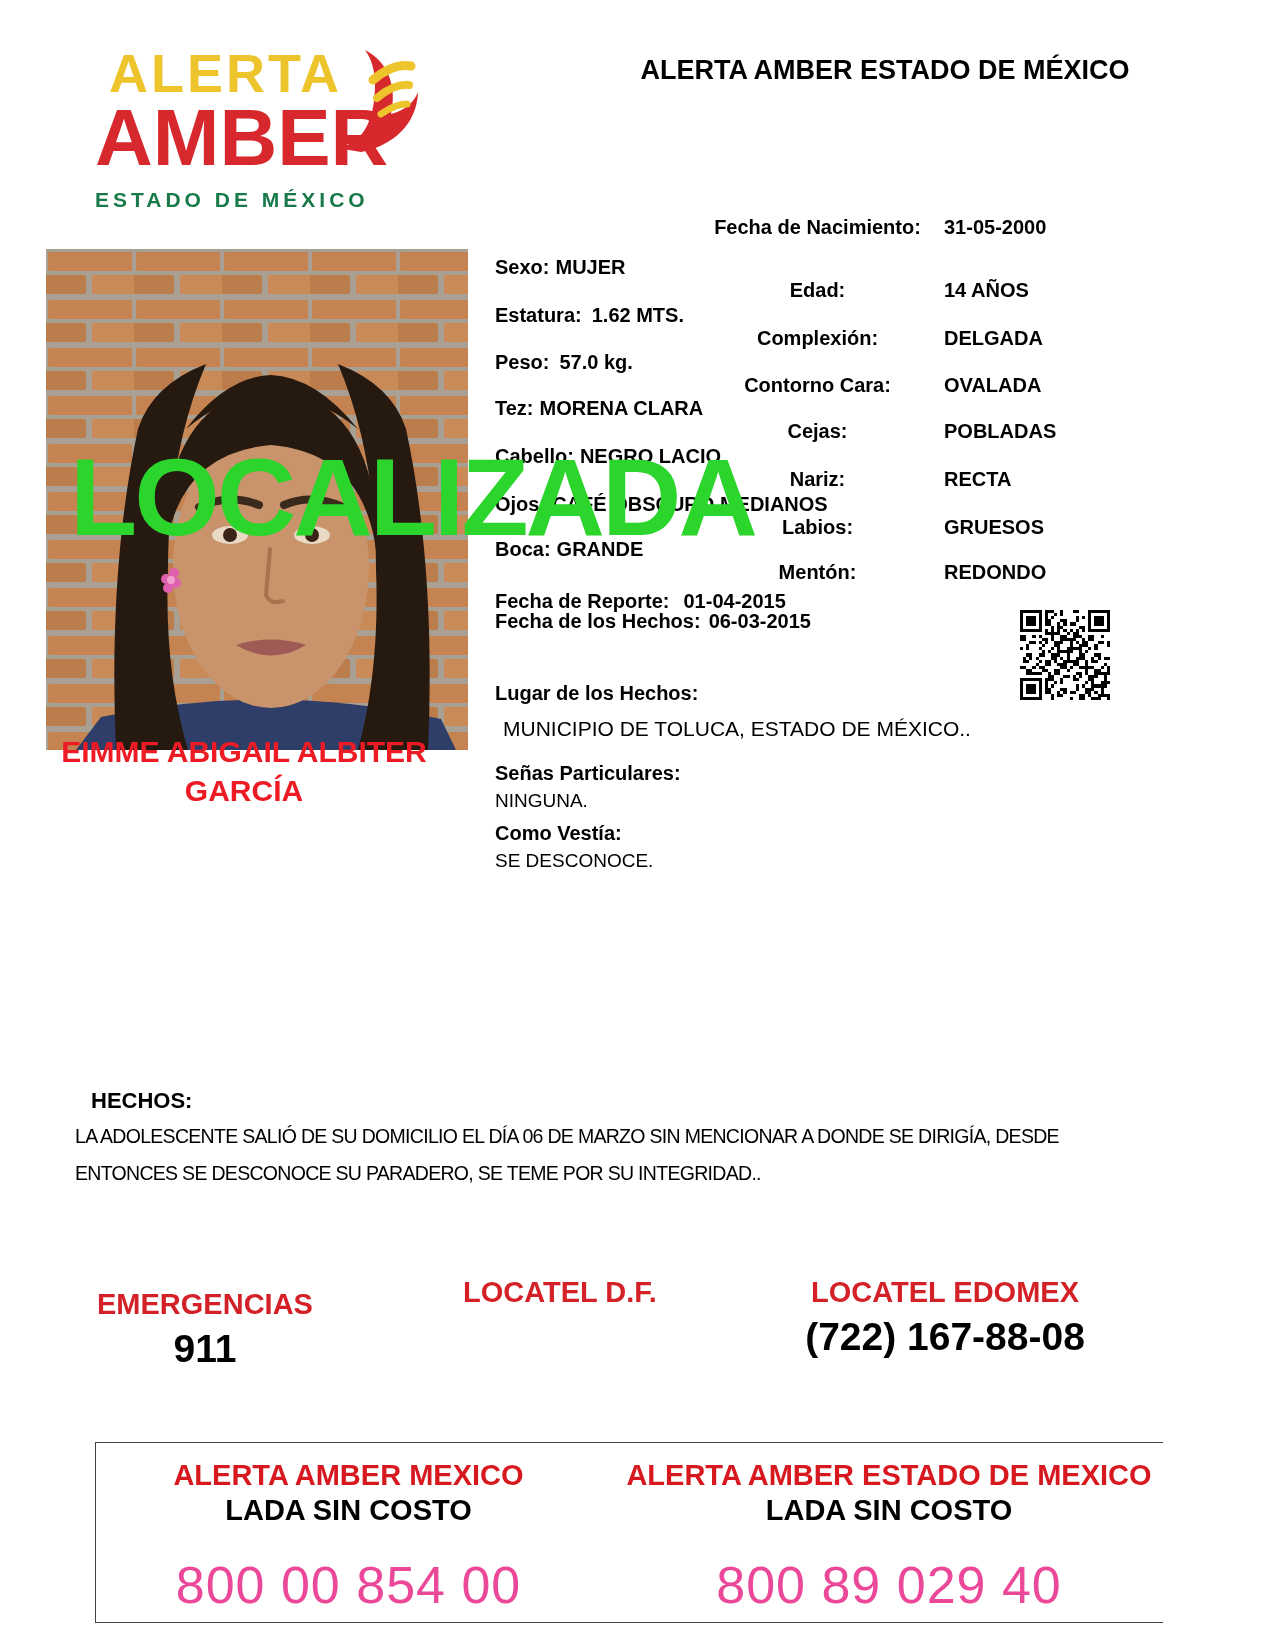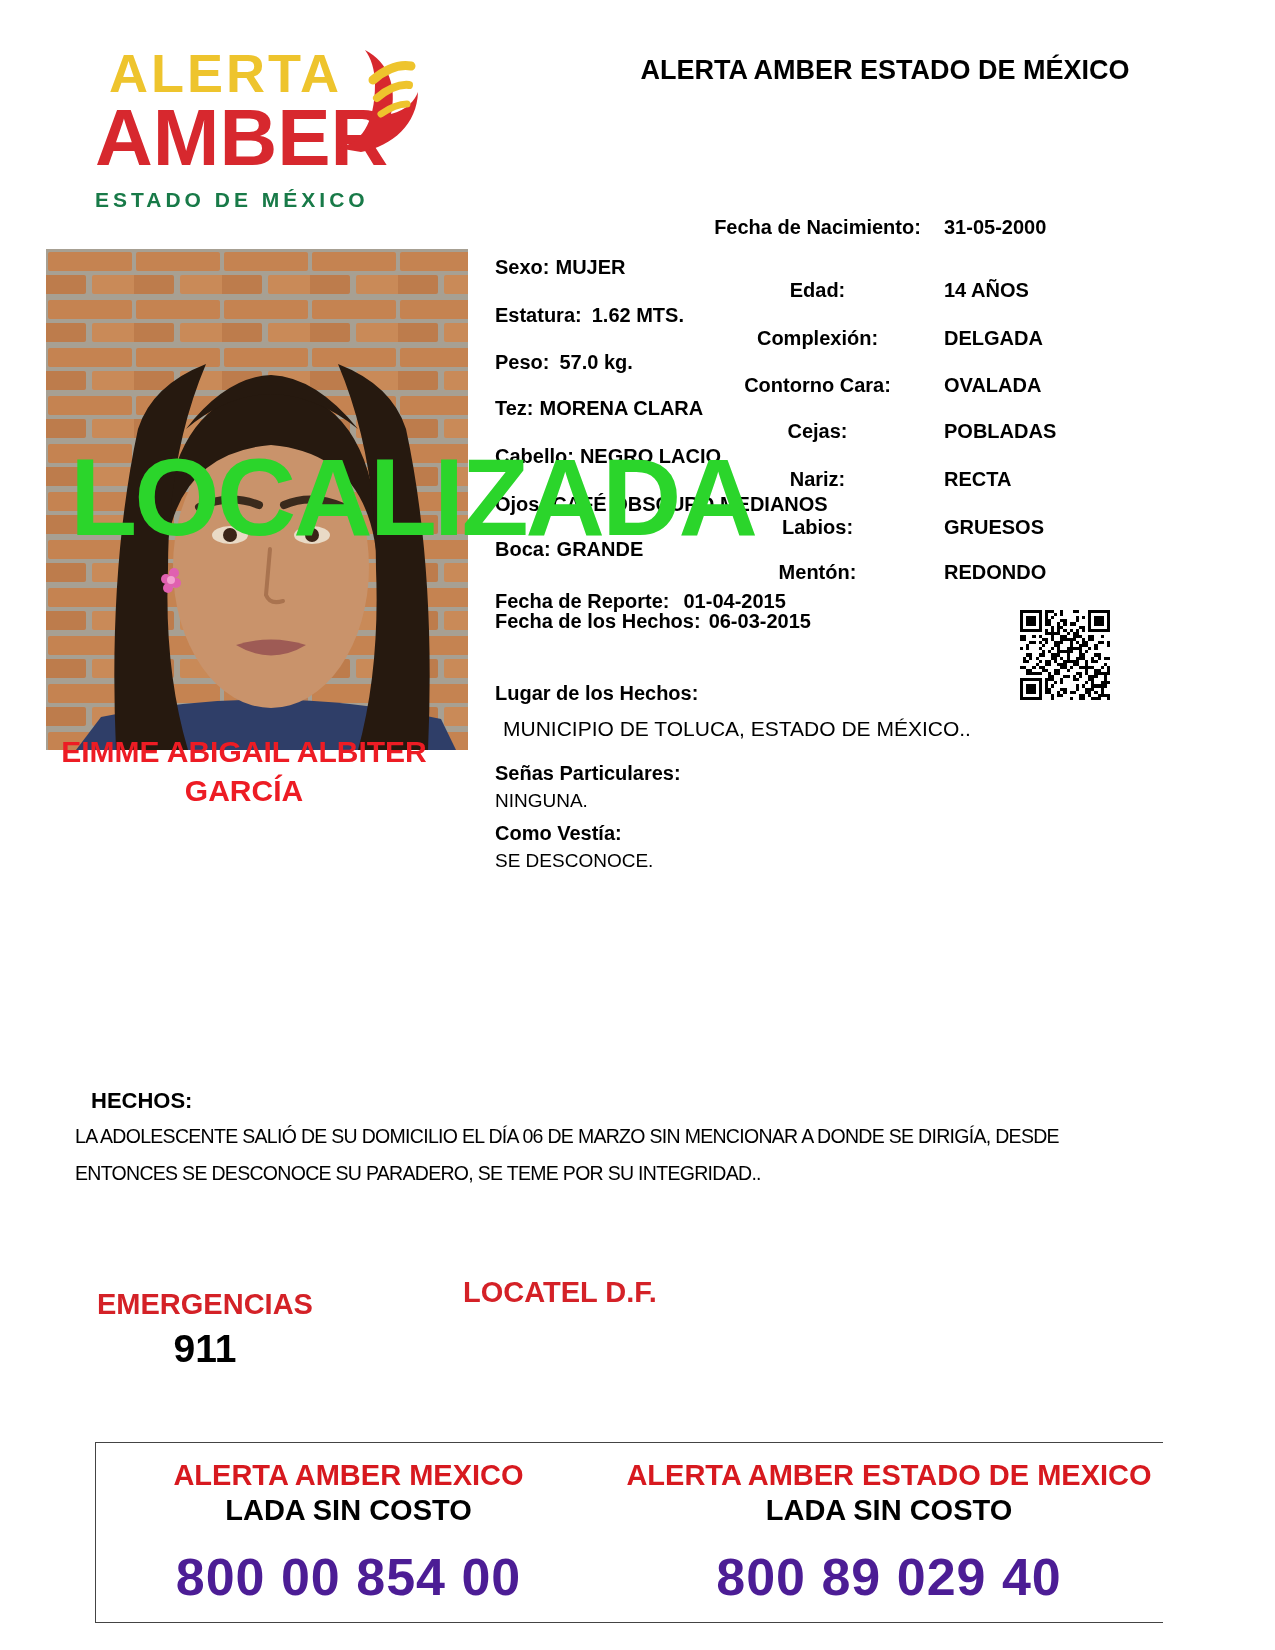--- a/index.html
+++ b/index.html
@@ -51,21 +51,21 @@
   .c2{left:370px; top:1276px; width:380px;}
   .c3{left:755px; top:1276px; width:380px;}
   
   .footer-box{position:absolute; left:95px; top:1442px; width:1083px; height:181px;
     border:1.5px solid #444; box-sizing:border-box; display:flex;}
   .fcol{text-align:center; padding-top:16px;}
   .fcol1{flex:0 0 505px;}
   .fcol2{flex:1;}
   .ftitle{color:#D7191F; font-size:29px; font-weight:bold;}
   .fsub{color:#000; font-size:29px; font-weight:bold; margin-top:2px;}
-  .fnumber{color:#4c1d95; font-size:52px; font-weight:bold; margin-top:20px; letter-spacing:1px;}
+  .fnumber{color:#ec4899; font-size:52px; font-weight:normal; margin-top:28px; letter-spacing:1px;}
 </style>
 </head>
 <body>
 
 <div class="page">
 
   <div class="logo">
     <div class="logo-alerta">ALERTA</div>
     <div class="logo-amber">AMBER</div>
     <div class="logo-swoosh">
@@ -513,20 +513,24 @@
   <div class="hechos-label">HECHOS:</div>
   <div class="hechos-text">LA ADOLESCENTE SALIÓ DE SU DOMICILIO EL DÍA 06 DE MARZO SIN MENCIONAR A DONDE SE DIRIGÍA, DESDE ENTONCES SE DESCONOCE SU PARADERO, SE TEME POR SU INTEGRIDAD..</div>
 
   <div class="contact c1">
     <div class="clabel">EMERGENCIAS</div>
     <div class="cnumber">911</div>
   </div>
   <div class="contact c2">
     <div class="clabel">LOCATEL D.F.</div>
   </div>
+  <div class="contact c3">
+    <div class="clabel">LOCATEL EDOMEX</div>
+    <div class="cnumber">(722) 167-88-08</div>
+  </div>
 
   <div class="footer-box">
     <div class="fcol fcol1">
       <div class="ftitle">ALERTA AMBER MEXICO</div>
       <div class="fsub">LADA SIN COSTO</div>
       <div class="fnumber">800 00 854 00</div>
     </div>
     <div class="fcol fcol2">
       <div class="ftitle">ALERTA AMBER ESTADO DE MEXICO</div>
       <div class="fsub">LADA SIN COSTO</div>

